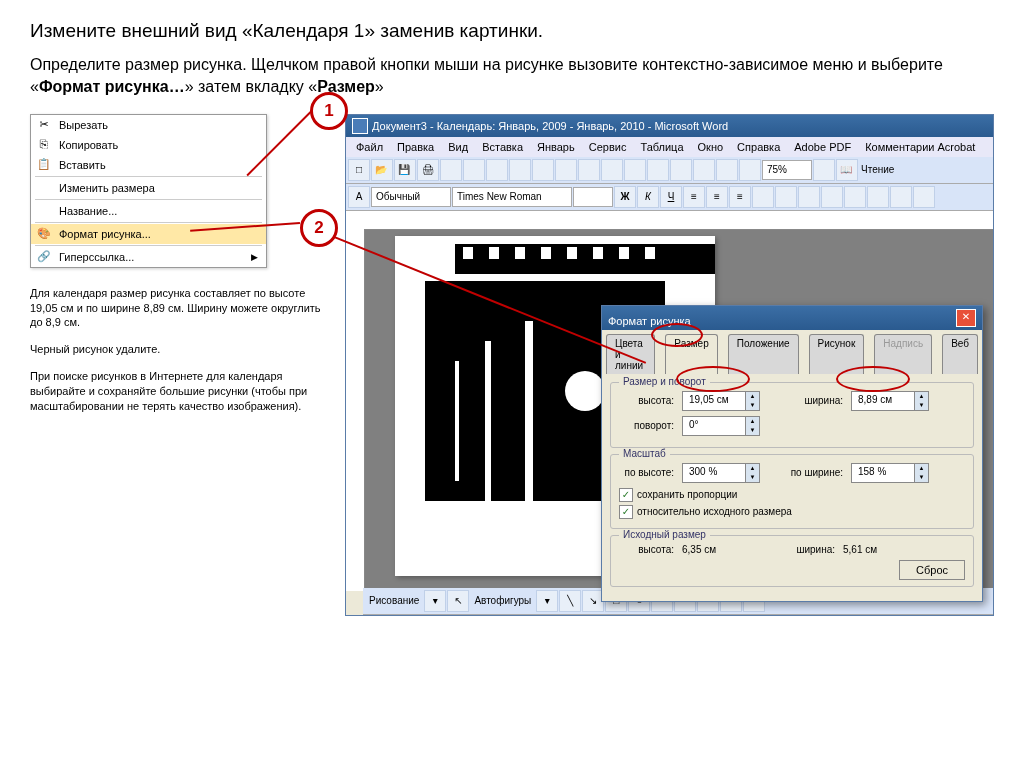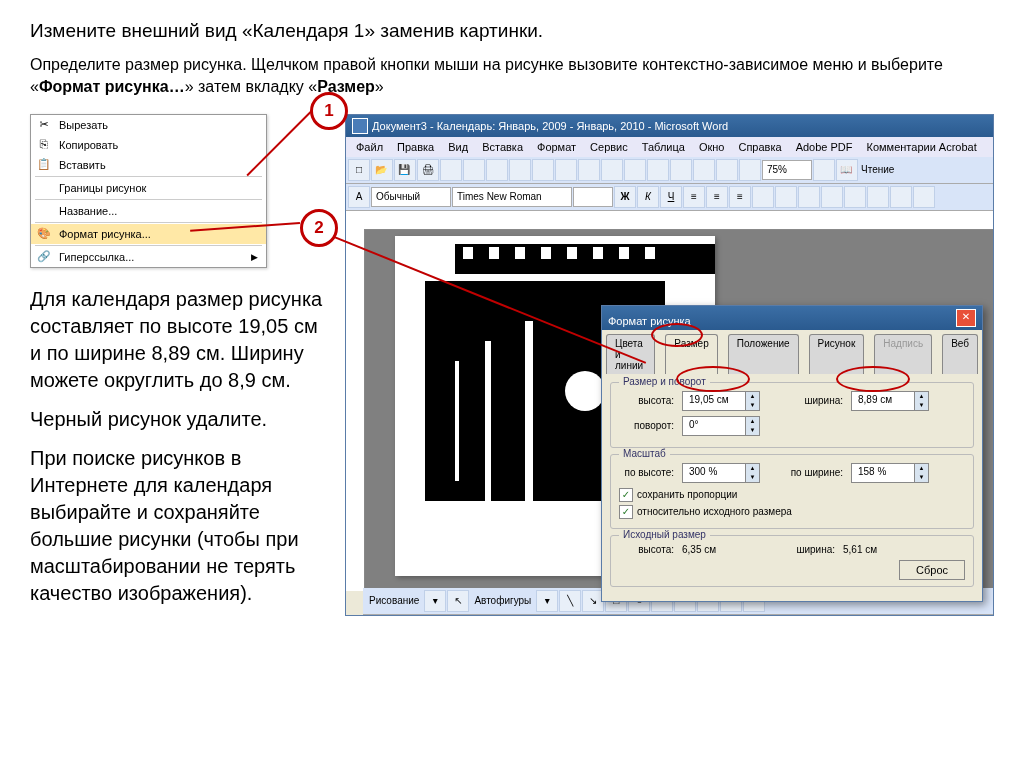--- a/index.html
+++ b/index.html
@@ -7,21 +7,21 @@
 .subtitle{font-size:16px;line-height:1.4;margin-bottom:15px}
 .main{display:flex;gap:15px}
 .left{width:300px;flex-shrink:0}
 .right{flex:1;position:relative}
 .ctx-menu{border:1px solid #999;background:#fff;font-size:11px;width:235px;box-shadow:1px 1px 3px rgba(0,0,0,0.2)}
 .ctx-item{display:flex;align-items:center;padding:2px 8px 2px 4px;gap:6px;cursor:default}
 .ctx-item.hl{background:#ffe8a6}
 .ctx-icon{width:18px;height:16px;display:flex;align-items:center;justify-content:center;font-size:11px}
 .ctx-sep{height:1px;background:#ccc;margin:1px 4px}
 .arrow{margin-left:auto;font-size:9px}
-.body-text{font-size:20px;line-height:1.35;margin-top:18px}
+.body-text{font-size:11px;line-height:1.35;margin-top:18px}
 .body-text p{margin:0 0 12px}
 .callout{position:absolute;width:32px;height:32px;border:3px solid #c00000;border-radius:50%;background:#fff;display:flex;align-items:center;justify-content:center;font-weight:bold;color:#c00000;font-size:17px;z-index:50}
 .line{position:absolute;background:#c00000;height:2px;transform-origin:0 0;z-index:40}
 .word-window{border:1px solid #5a7ca8;background:#ece9d8;position:relative;height:500px;overflow:hidden}
 .titlebar{background:linear-gradient(#3b6ea5,#2a5a8f);color:#fff;font-size:11px;padding:3px 6px;display:flex;align-items:center;gap:4px}
 .titlebar-icon{width:14px;height:14px;background:#4a7cb8;border:1px solid #fff}
 .menubar{background:#e8e8f8;font-size:11px;padding:2px 4px;display:flex;gap:2px}
 .menubar span{padding:2px 6px}
 .toolbar{background:#d8e4f8;padding:2px;display:flex;gap:1px;font-size:10px;border-bottom:1px solid #aaa;align-items:center;height:22px}
 .tbtn{width:20px;height:20px;background:#e8eff8;border:1px solid #c0d0e8;display:flex;align-items:center;justify-content:center;font-size:10px}
@@ -73,21 +73,21 @@
           <span class="ctx-icon">⎘</span>
           <span>Копировать</span>
         </div>
       <div class="ctx-item">
           <span class="ctx-icon">📋</span>
           <span>Вставить</span>
         </div>
       <div class="ctx-sep"></div>
       <div class="ctx-item">
           <span class="ctx-icon"></span>
-          <span>Границы рисунок</span>
+          <span>Изменить размера</span>
         </div>
       <div class="ctx-sep"></div>
       <div class="ctx-item">
           <span class="ctx-icon"></span>
           <span>Название...</span>
         </div>
       <div class="ctx-sep"></div>
       <div class="ctx-item hl">
           <span class="ctx-icon">🎨</span>
           <span>Формат рисунка...</span>
@@ -117,21 +117,21 @@
     <div class="word-window">
       <div class="titlebar">
         <div class="titlebar-icon"></div>
         <span>Документ3 - Календарь: Январь, 2009 - Январь, 2010 - Microsoft Word</span>
       </div>
       <div class="menubar">
         <span>Файл</span>
         <span>Правка</span>
         <span>Вид</span>
         <span>Вставка</span>
-        <span>Формат</span>
+        <span>Январь</span>
         <span>Сервис</span>
         <span>Таблица</span>
         <span>Окно</span>
         <span>Справка</span>
         <span>Adobe PDF</span>
         <span>Комментарии Acrobat</span>
       </div>
       <div class="toolbar">
         <div class="tbtn">□</div>
         <div class="tbtn">📂</div>

